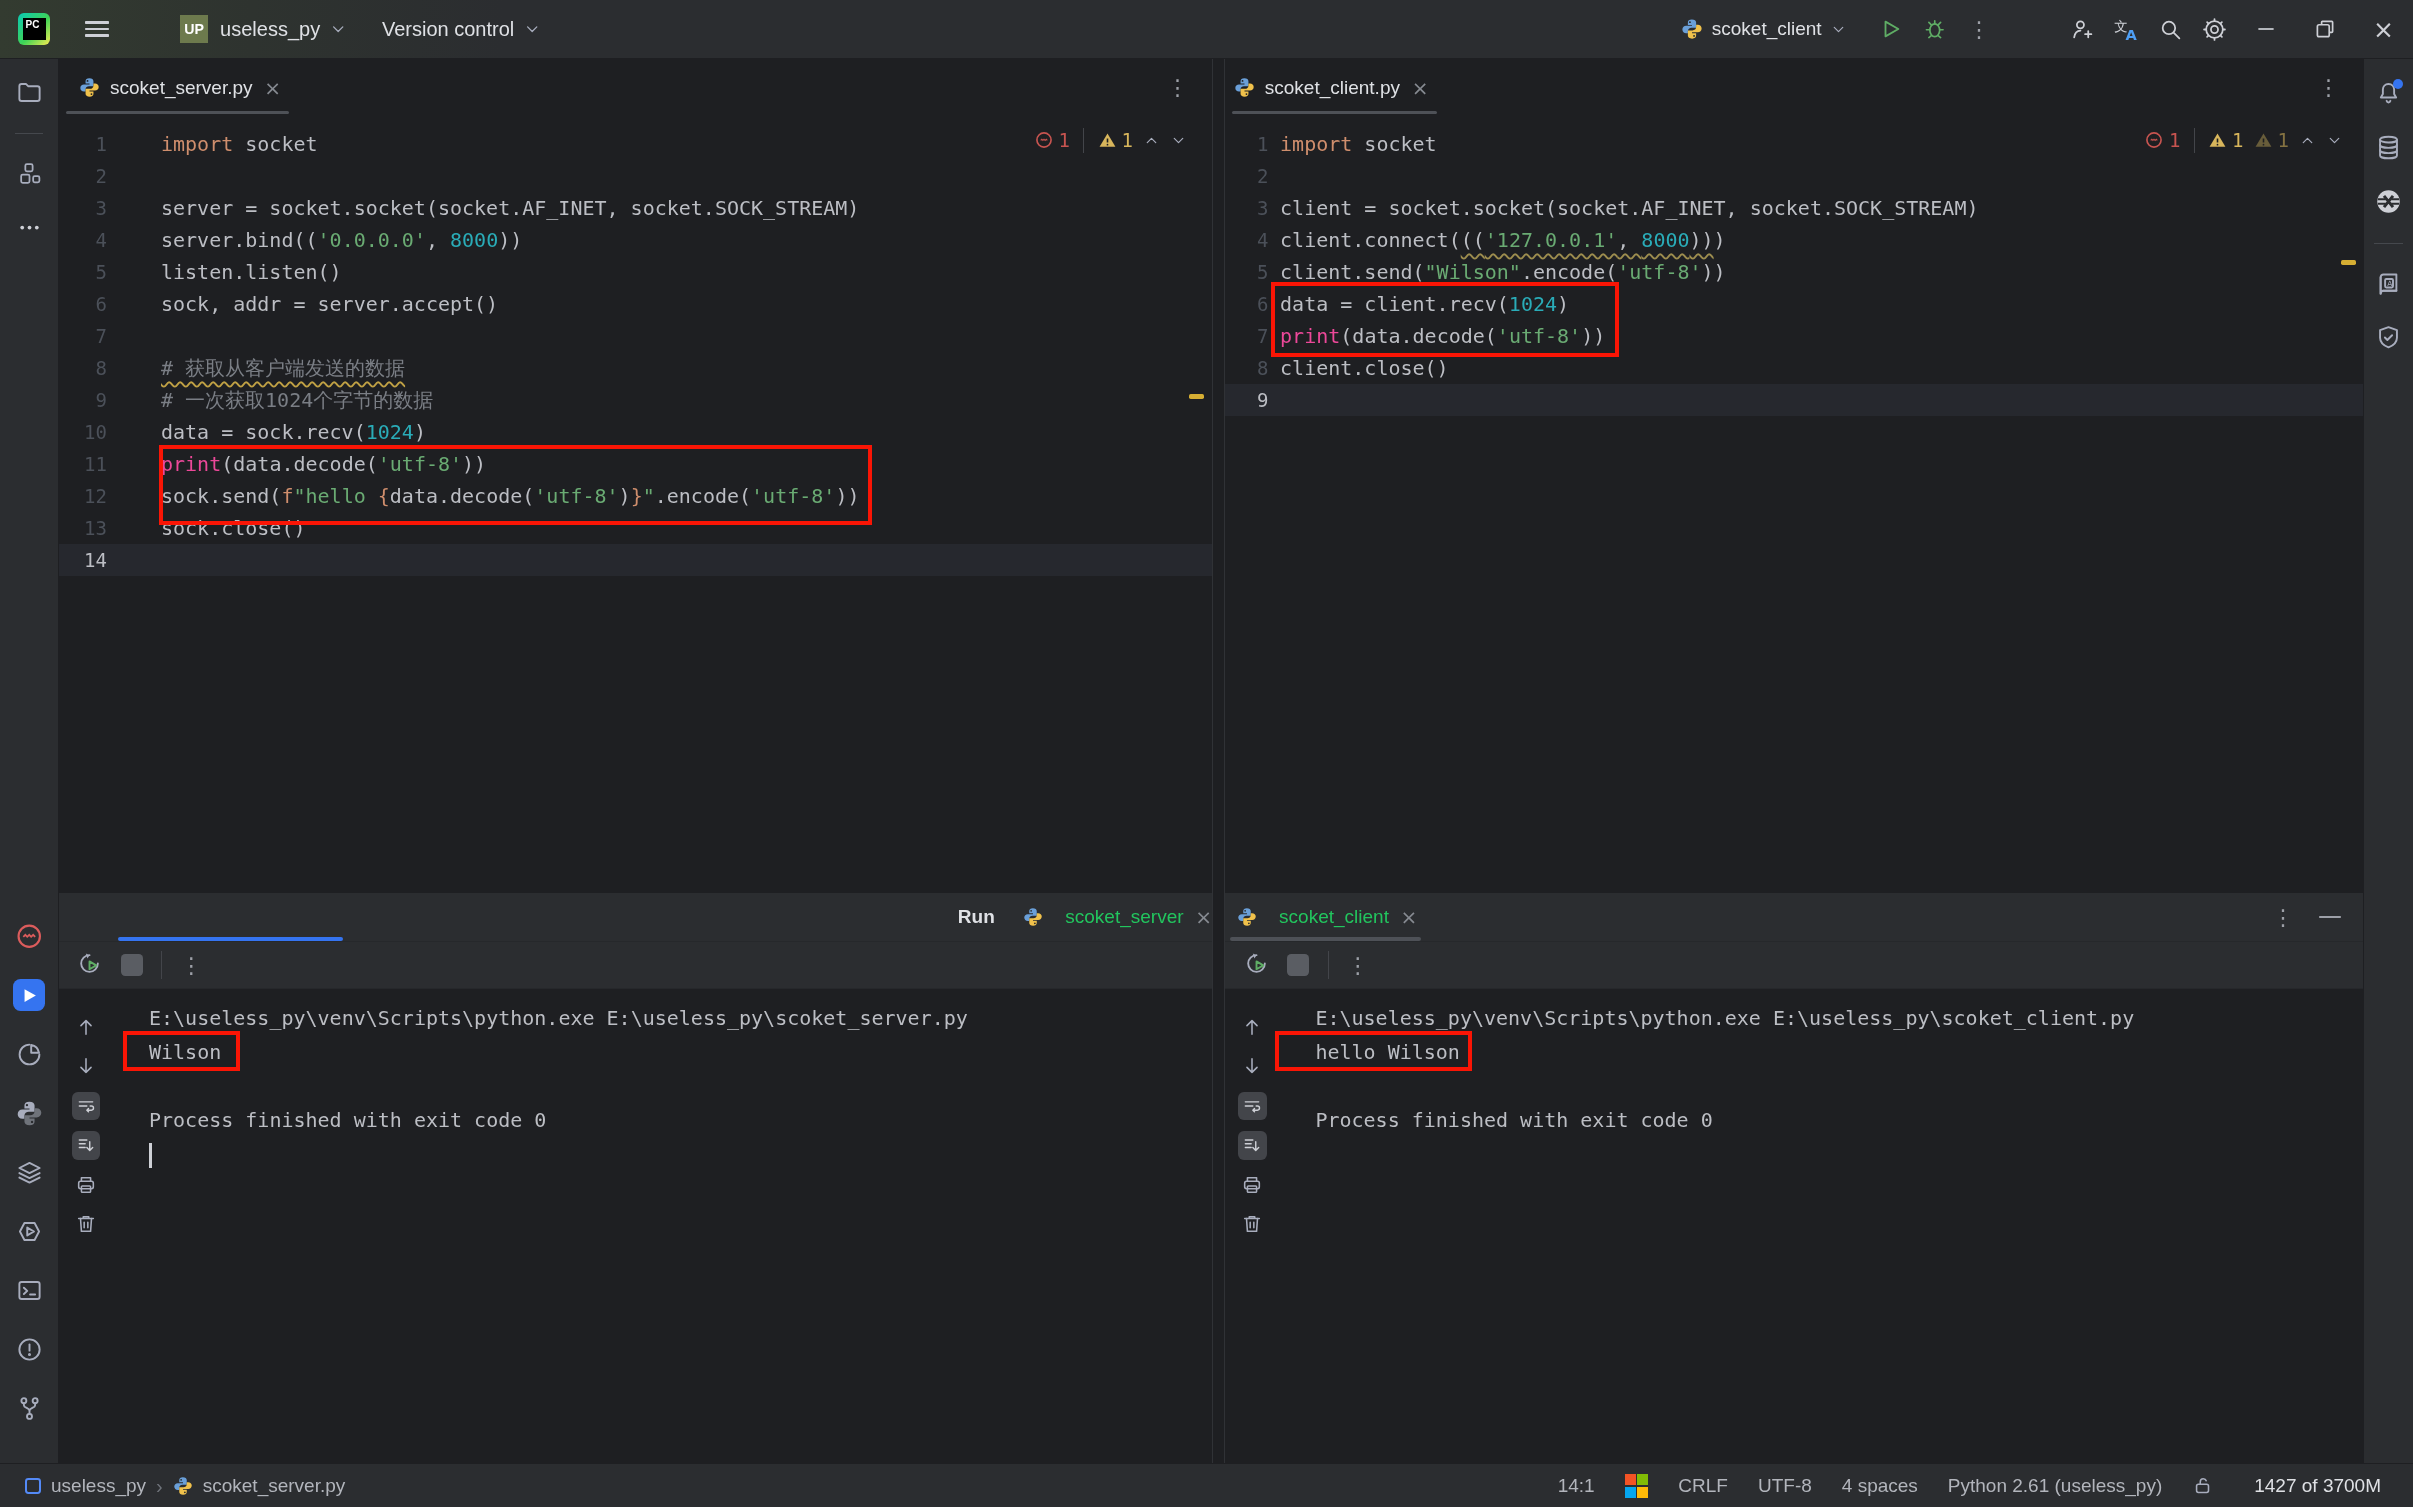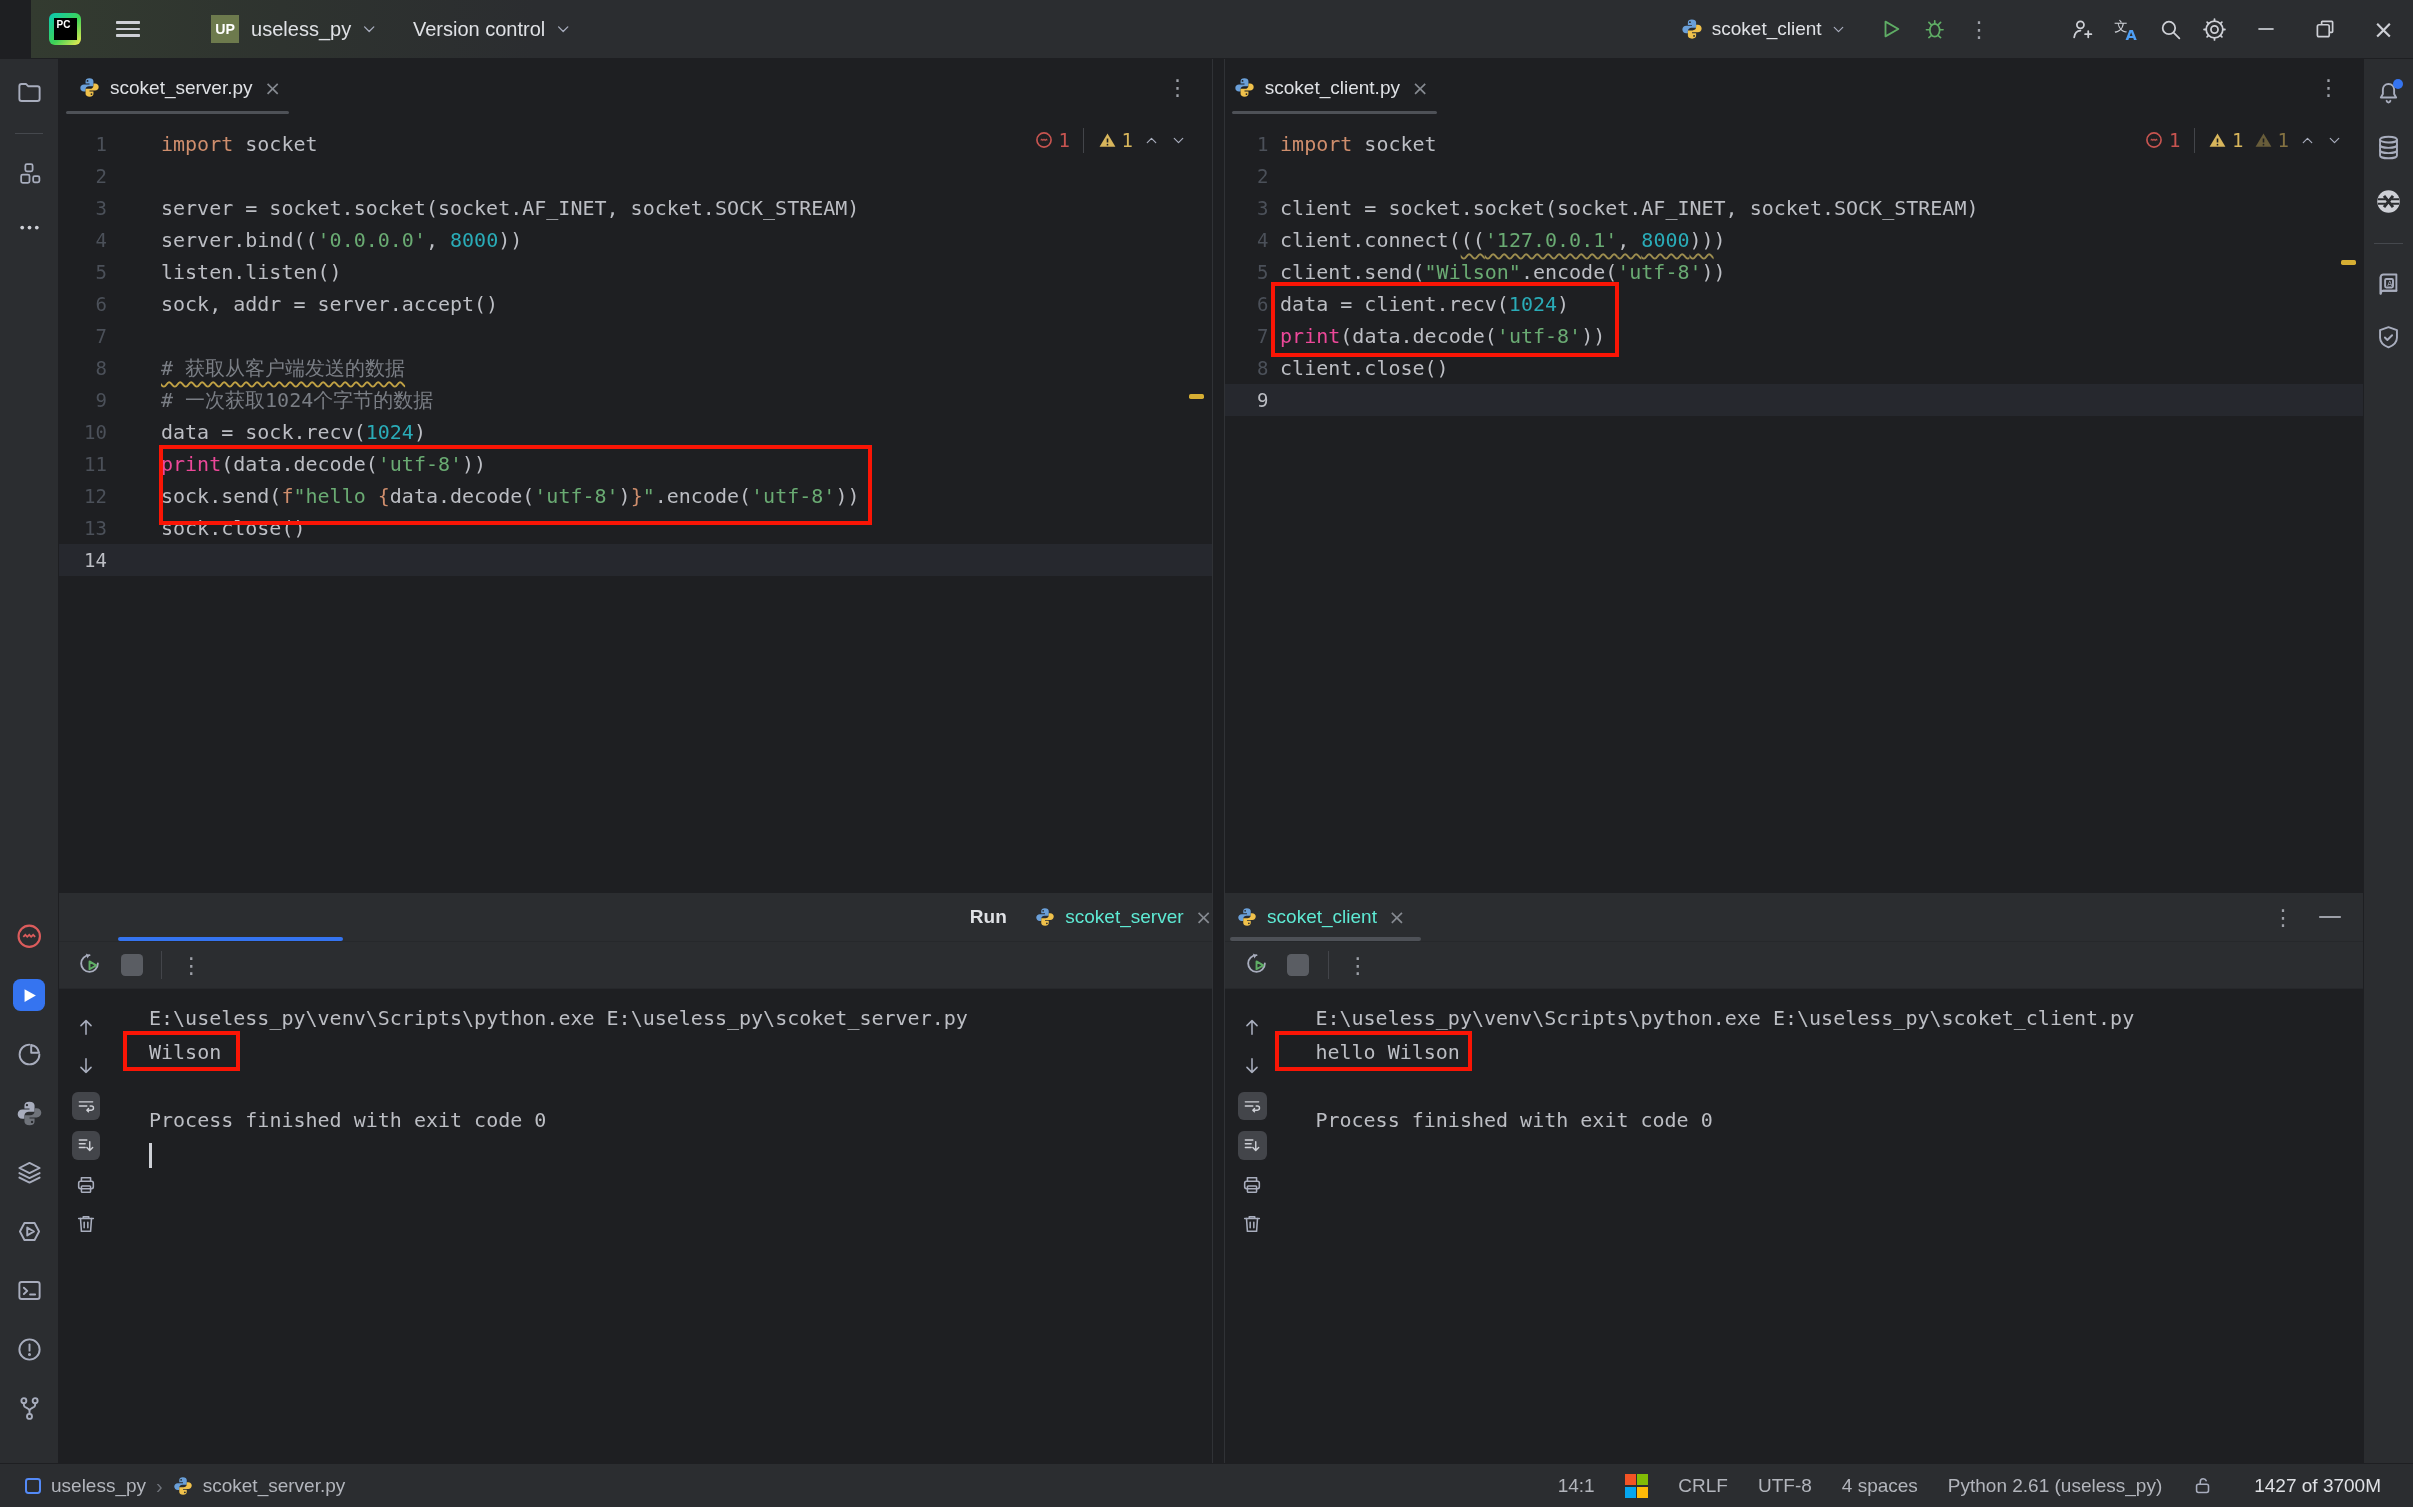--- a/index.html
+++ b/index.html
@@ -3,21 +3,21 @@
 <meta charset="utf-8">
 <style>
   * { margin:0; padding:0; box-sizing:border-box; }
   html,body { width:2413px; height:1508px; overflow:hidden; background:#1e1f22;
               font-family:"Liberation Sans", sans-serif; -webkit-font-smoothing:antialiased; }
   .app { width:2413px; height:1508px; display:flex; flex-direction:column; color:#dfe1e5; }
 
   
   .titlebar { height:59px; flex:none; display:flex; align-items:center;
     background:linear-gradient(90deg,#333b30 0px,#2e332f 251px,#2b2d30 503px,#2b2d30 100%);
-    border-bottom:0.8px solid #1e1f22;margin-left:31px; }
+    border-bottom:0.8px solid #1e1f22; }
   .tb-left { display:flex; align-items:center; }
   .pc-logo { width:32px; height:32px; margin-left:18.4px; border-radius:5.9px;
     background:linear-gradient(135deg,#09c8b5 0%,#3fd356 55%,#f7ec51 100%);
     display:flex; align-items:center; justify-content:center; }
   .pc-logo-inner { width:22.6px; height:22.6px; background:#000; display:flex; align-items:flex-start;
     justify-content:flex-start; padding:1.7px 0 0 2.5px; }
   .pc-logo-inner span { color:#fff; font-size:10px; font-weight:bold; letter-spacing:0; }
   .hamburger { width:23.5px; margin-left:35px; cursor:pointer; }
   .hamburger div { height:2.5px; background:#ced0d6; margin:4.2px 0; border-radius:0.8px; }
   .proj-badge { width:28.5px; height:28.5px; margin-left:37px; border-radius:0; background:#6d7a4d;
@@ -93,21 +93,21 @@
   .scroll-mark { position:absolute; width:15px; height:5px; border-radius:1.7px; background:#d6ae33; }
 
   .ann { position:absolute; border:4.2px solid #fa1505; pointer-events:none; }
 
   
   .run-header { height:49px; flex:none; background:#2b2d30; display:flex; align-items:center; position:relative;
     border-bottom:0.8px solid #26282b;justify-content:flex-end; }
   .run-label { font-size:19px; font-weight:bold; color:#dfe1e5; margin-left:22px; }
   .rtab { display:flex; align-items:center; margin-left:28.5px; position:relative; height:100%; cursor:pointer; }
   .pane-right .rtab { margin-left:11.7px; }
-  .rtab-label { font-size:19px; color:#5eead4; margin-left:10px; }
+  .rtab-label { font-size:19px; color:#22c55e; margin-left:22px; }
   .run-underline { position:absolute; bottom:0; height:4.2px; border-radius:2.5px; }
   .run-underline.blue { background:#3574f0; left:59px; width:225px; }
   .run-underline.gray { background:#4e5157; left:5px;  width:191px; }
   .rh-icons { margin-left:auto; display:flex; align-items:center; gap:25px; margin-right:22px; color:#9da0a8; }
   .rh-icons .kebab { font-size:22px; cursor:pointer; }
   .rh-min { width:22px; height:2.5px; background:#9da0a8; border-radius:0.8px; cursor:pointer; }
 
   .run-toolbar { height:47px; flex:none; background:#2b2d30; border-bottom:0.8px solid #26282b;
     display:flex; align-items:center; gap:18.4px; padding-left:18.4px; }
   .rt-sep { width:0.8px; height:28.5px; background:#43454a; }

